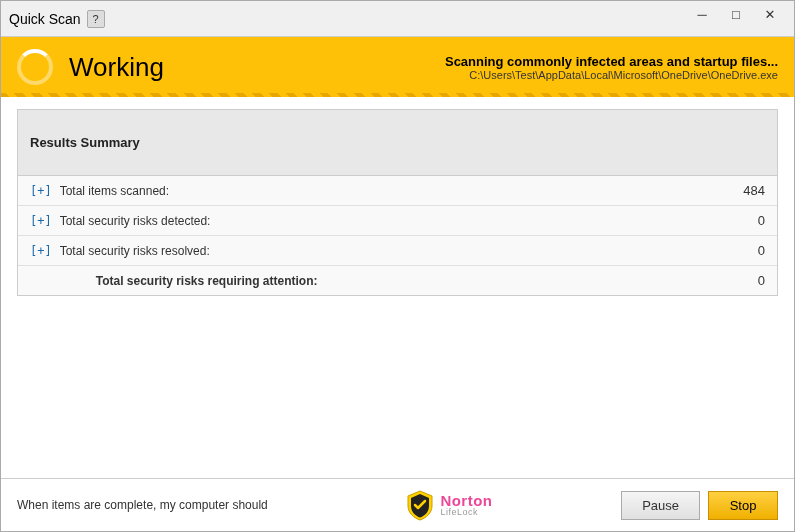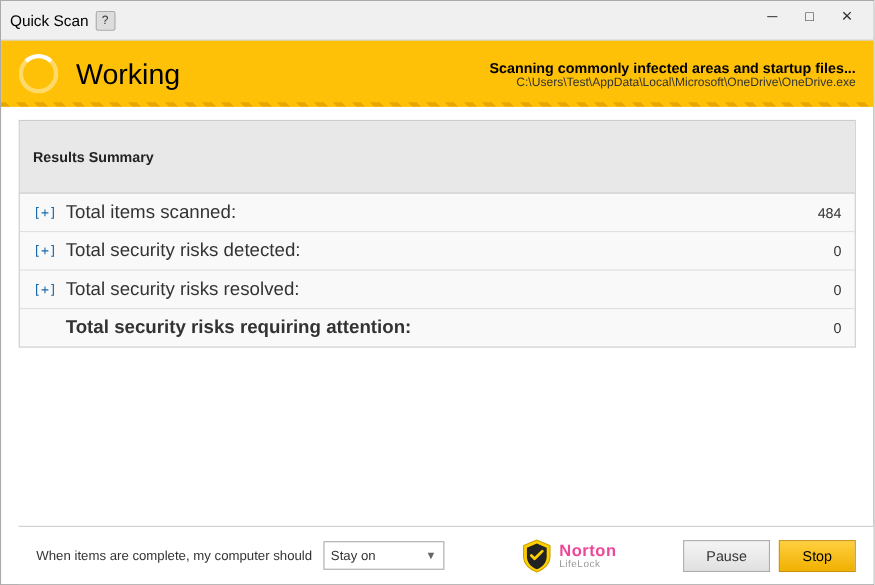--- a/index.html
+++ b/index.html
@@ -160,44 +160,43 @@
     .results-row:last-child { border-bottom: none; }
     .results-row .expand-btn {
       color: #1a6aab;
       margin-right: 8px;
       font-size: 12px;
       cursor: pointer;
       font-family: monospace;
     }
     .results-row .row-label {
       flex: 1;
-      font-size: 17px;
-      color: #333;
-    }
-    .results-row .row-label.bold { font-weight: 600; }
+      font-size: 12px;
+      color: #333;
+    }
+    .results-row .row-label.bold { font-weight: 600; margin-left: 36px; }
     .results-row .row-value {
       font-size: 13px;
       color: #333;
       min-width: 40px;
       text-align: right;
     }
 
     
     .empty-space { flex: 1; }
 
     
     .bottom-bar {
       border-top: 1px solid #ccc;
       padding: 10px 16px;
       display: flex;
       align-items: center;
       gap: 10px;
       background: #fff;
       flex-shrink: 0;
-      margin-left: 16px;
     }
     .bottom-label {
       font-size: 12px;
       color: #333;
       white-space: nowrap;
     }
     .dropdown-wrapper {
       display: flex;
       align-items: center;
       border: 1px solid #aaa;
@@ -326,24 +325,20 @@
         <span class="row-label bold">Total security risks requiring attention:</span>
         <span class="row-value">0</span>
       </div>
     </div>
 
     <div class="empty-space"></div>
   </div>
 
   <div class="bottom-bar">
     <span class="bottom-label">When items are complete, my computer should</span>
-    <div class="dropdown-wrapper">
-      <span class="dropdown-text">Stay on</span>
-      <span class="dropdown-arrow">▼</span>
-    </div>
 
     <div class="spacer"></div>
 
     <div class="norton-logo">
       <svg class="norton-shield" viewBox="0 0 32 32">
         <path d="M16 2 L4 7 L4 17 C4 24 10 29 16 31 C22 29 28 24 28 17 L28 7 Z" fill="#ffd000" stroke="#c8a000" stroke-width="1"></path>
         <path d="M16 5 L7 9 L7 17 C7 22.5 11 27 16 28.5 C21 27 25 22.5 25 17 L25 9 Z" fill="#222"></path>
         <path d="M11 16 L14 19 L21 12" stroke="#ffd000" stroke-width="2.5" fill="none" stroke-linecap="round" stroke-linejoin="round"></path>
       </svg>
       <div class="norton-text">

